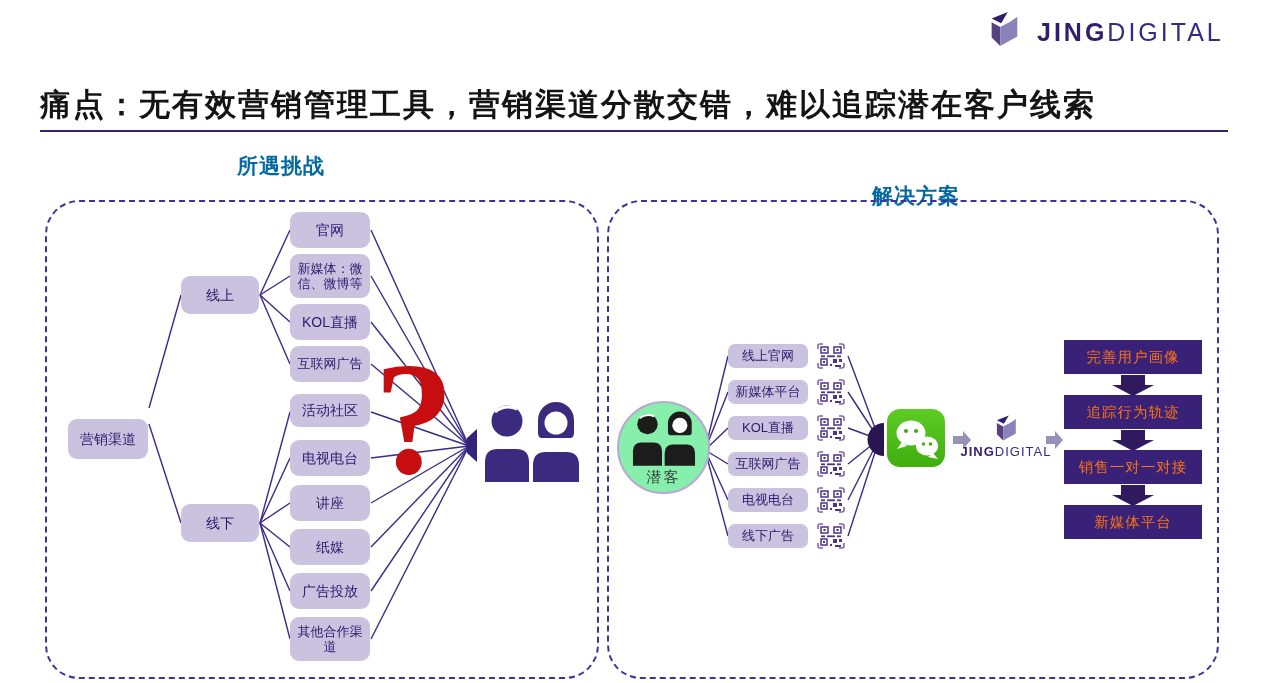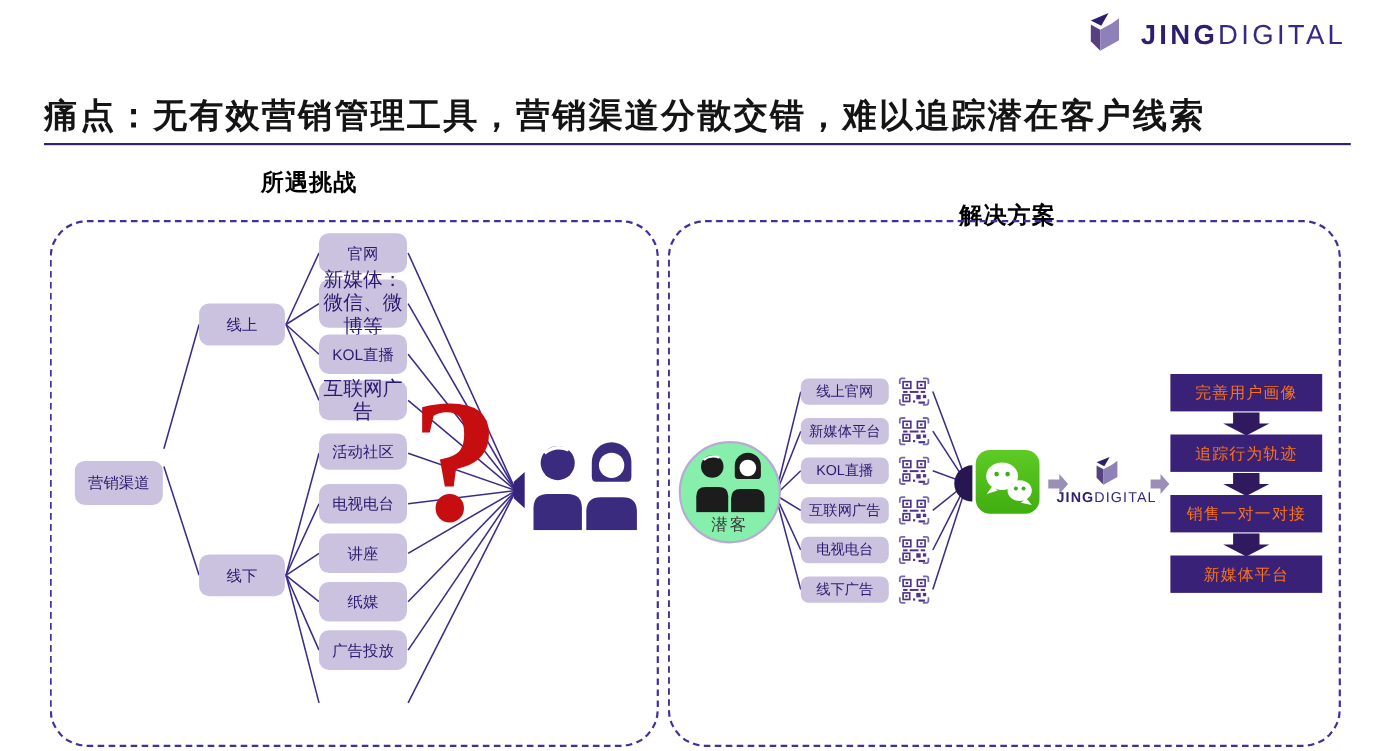--- a/index.html
+++ b/index.html
@@ -2,26 +2,26 @@
 <html><head>
 <meta charset="utf-8">
 <style>
   html,body{margin:0;padding:0;background:#fff;}
   .canvas{position:relative;width:1266px;height:683px;background:#fff;overflow:hidden;
           font-family:"Liberation Sans","DejaVu Sans",sans-serif;border-radius:23px;}
   .title{position:absolute;left:40px;top:84px;font-family:"Liberation Serif","DejaVu Serif",serif;
          font-size:31px;font-weight:bold;color:#141414;letter-spacing:2px;white-space:nowrap;}
   .rule{position:absolute;left:40px;top:130px;width:1188px;height:2px;background:#35226f;}
   .sec-hdr{position:absolute;top:152px;width:160px;text-align:center;font-size:21px;
-           font-weight:bold;color:#000000;letter-spacing:1px;}
+           font-weight:bold;color:#0369a1;letter-spacing:1px;}
   .frame{position:absolute;top:200px;height:475px;border:2px dashed #40309a;border-radius:34px;}
   .pbox{position:absolute;background:#cbc2e0;border-radius:9px;color:#2a1b6e;display:flex;
         align-items:center;justify-content:center;text-align:center;font-size:14px;
         line-height:1.18;z-index:2;padding:1px 2px;box-sizing:border-box;}
-  .sm{font-size:18px;text-align:center;}
+  .sm{font-size:13px;text-align:center;}
   .chbox{position:absolute;background:#cbc2e0;border-radius:7px;color:#2a1b6e;display:flex;
          align-items:center;justify-content:center;font-size:13px;z-index:2;box-sizing:border-box;}
   .step{position:absolute;left:1064px;width:138px;height:34px;background:#3a2178;color:#f97316;
         display:flex;align-items:center;justify-content:center;font-size:14.5px;
         letter-spacing:1px;z-index:2;}
   .qmark{position:absolute;left:374px;top:339px;font-family:"Liberation Serif","DejaVu Serif",serif;
          font-weight:bold;font-size:160px;line-height:1;color:#c60d10;z-index:3;}
   .lines{position:absolute;left:0;top:0;z-index:1;pointer-events:none;}
   .icon-layer{position:absolute;z-index:2;}
   .circle{position:absolute;left:617px;top:401px;width:93px;height:93px;border-radius:50%;
@@ -112,20 +112,21 @@
 
   <div class="pbox" style="left:290px;top:212px;width:80px;height:36px;">官网</div>
   <div class="pbox sm" style="left:290px;top:254px;width:80px;height:44px;">新媒体：微信、微博等</div>
   <div class="pbox" style="left:290px;top:304px;width:80px;height:36px;">KOL直播</div>
   <div class="pbox sm" style="left:290px;top:346px;width:80px;height:36px;">互联网广告</div>
   <div class="pbox" style="left:290px;top:394px;width:80px;height:33px;">活动社区</div>
   <div class="pbox" style="left:290px;top:440px;width:80px;height:36px;">电视电台</div>
   <div class="pbox" style="left:290px;top:485px;width:80px;height:36px;">讲座</div>
   <div class="pbox" style="left:290px;top:529px;width:80px;height:36px;">纸媒</div>
   <div class="pbox" style="left:290px;top:573px;width:80px;height:36px;">广告投放</div>
+  <div class="pbox sm" style="left:290px;top:617px;width:80px;height:44px;">其他合作渠道</div>
 
   <div class="qmark">?</div>
 
   <svg class="icon-layer" style="left:482px;top:400px;" width="100" height="82" viewBox="0 0 100 82">
     <g fill="#3b2b7e">
       <circle cx="25" cy="21" r="15.5"></circle>
       <path d="M3,82 V62 q0,-13 13,-13 h18 q13,0 13,13 v20 z"></path>
       <path d="M74,2 a18,18 0 0 1 18,18 v13 q0,5 -4,5 h-28 q-4,0 -4,-5 v-13 a18,18 0 0 1 18,-18 z"></path>
       <path d="M51,82 v-17 q0,-13 13,-13 h20 q13,0 13,13 v17 z"></path>
     </g>

